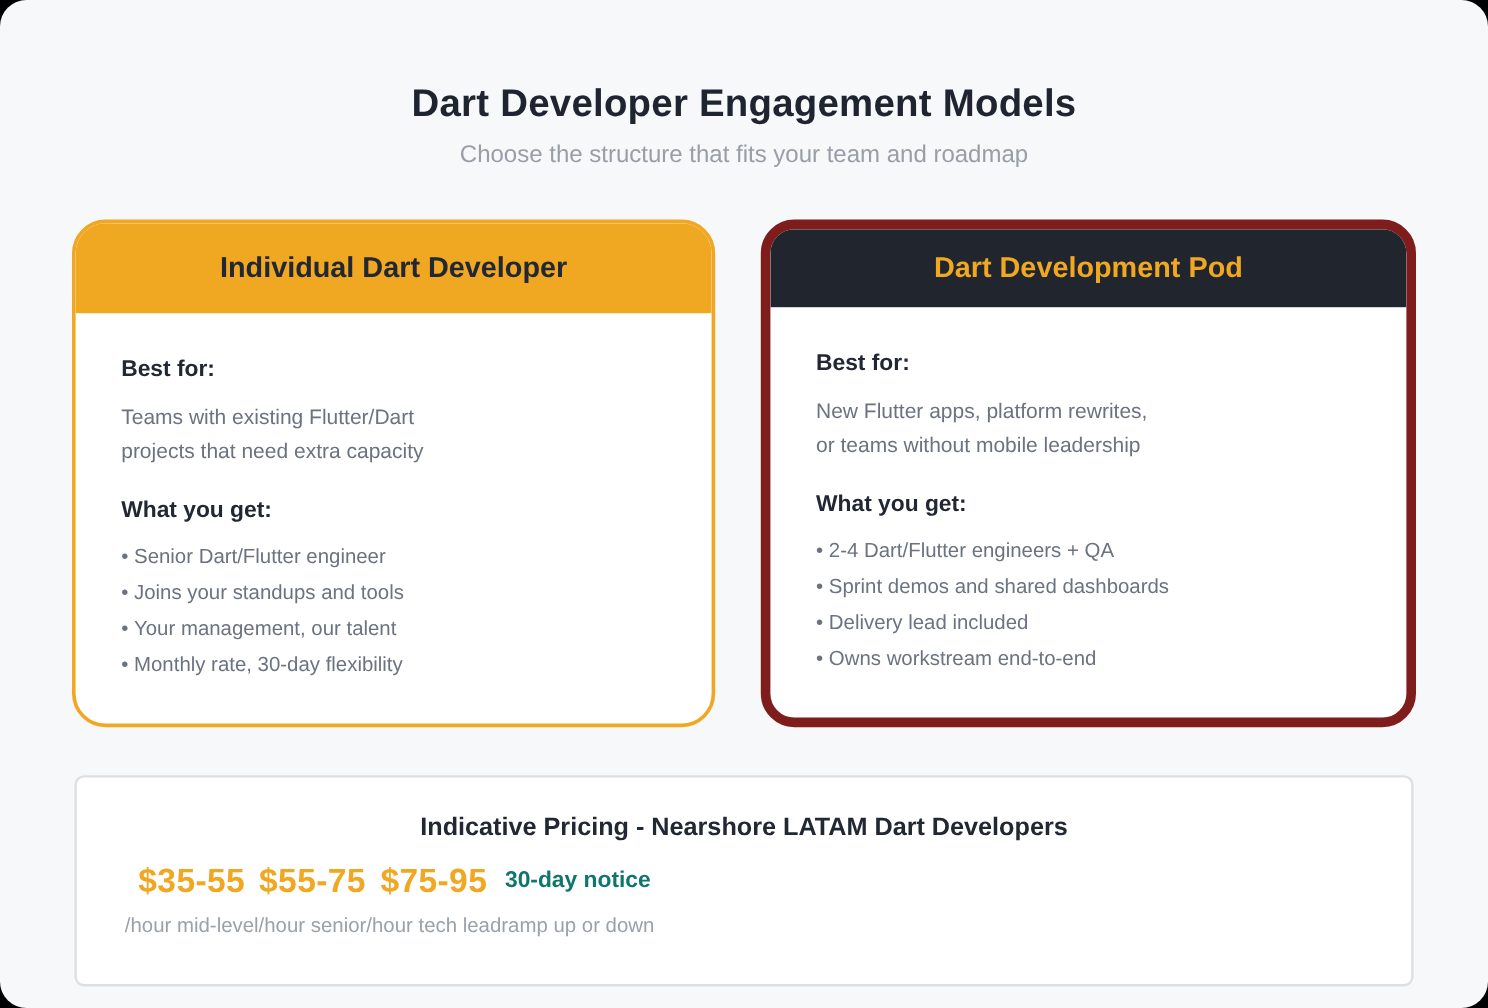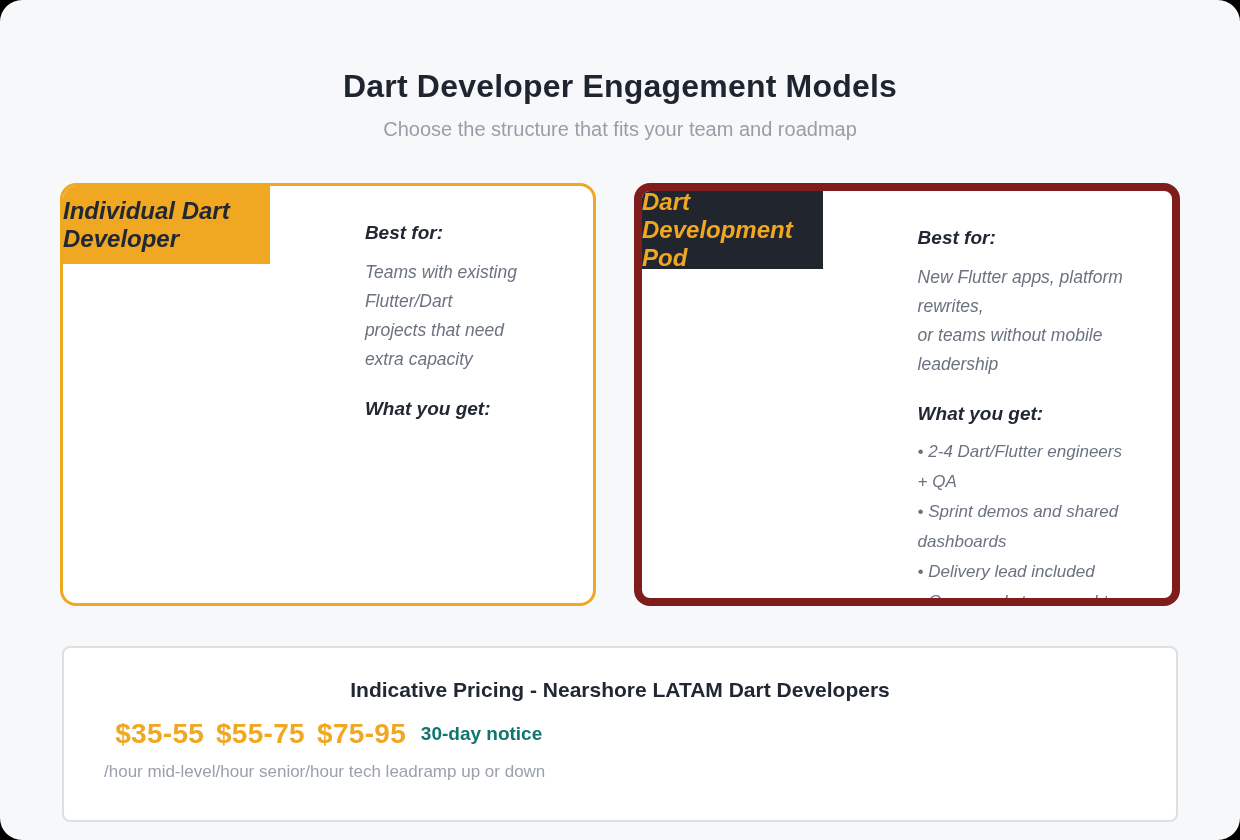--- a/index.html
+++ b/index.html
@@ -29,36 +29,36 @@
 
   
   .cards-row {
     display: flex; gap: 38px;
     margin: 42px 60px 0 60px;
     height: 423px;
   }
   .card {
     flex: 1;
     background: #FFFFFF;
-    border-radius: 16px;
+    border-radius: 28px;
     overflow: hidden;
-    display: flex; flex-direction: row; font-style: italic;
+    display: flex; flex-direction: column;
   }
   .card-individual { border: 3px solid #F0A722; }
   .card-pod        { border: 8px solid #7f1d1d; }
 
   .card-header {
     height: 78px;
     display: flex; align-items: center; justify-content: center;
     font-size: 24px; font-weight: bold;
   }
   .card-individual .card-header { background: #F0A722; color: #212733; }
   .card-pod        .card-header { background: #21252E; color: #F0A722; }
 
-  .card-body { padding: 34px 48px; margin-left: 47px; }
+  .card-body { padding: 34px 38px; }
   .section-heading {
     font-size: 19px; font-weight: bold; color: #212733;
     line-height: 26px;
   }
   .section-heading + .section-heading,
   .heading-gap { margin-top: 22px; }
   .card-desc {
     margin-top: 12px;
     font-size: 17.5px; color: #6B7280;
     line-height: 29px;
@@ -119,20 +119,26 @@
 
   <div class="cards-row">
 
     <div class="card card-individual">
       <div class="card-header">Individual Dart Developer</div>
       <div class="card-body">
         <div class="section-heading">Best for:</div>
         <div class="card-desc">Teams with existing Flutter/Dart
 projects that need extra capacity</div>
         <div class="section-heading heading-gap">What you get:</div>
+        <ul class="feature-list">
+          <li>Senior Dart/Flutter engineer</li>
+          <li>Joins your standups and tools</li>
+          <li>Your management, our talent</li>
+          <li>Monthly rate, 30-day flexibility</li>
+        </ul>
       </div>
     </div>
 
     <div class="card card-pod">
       <div class="card-header">Dart Development Pod</div>
       <div class="card-body">
         <div class="section-heading">Best for:</div>
         <div class="card-desc">New Flutter apps, platform rewrites,
 or teams without mobile leadership</div>
         <div class="section-heading heading-gap">What you get:</div>

